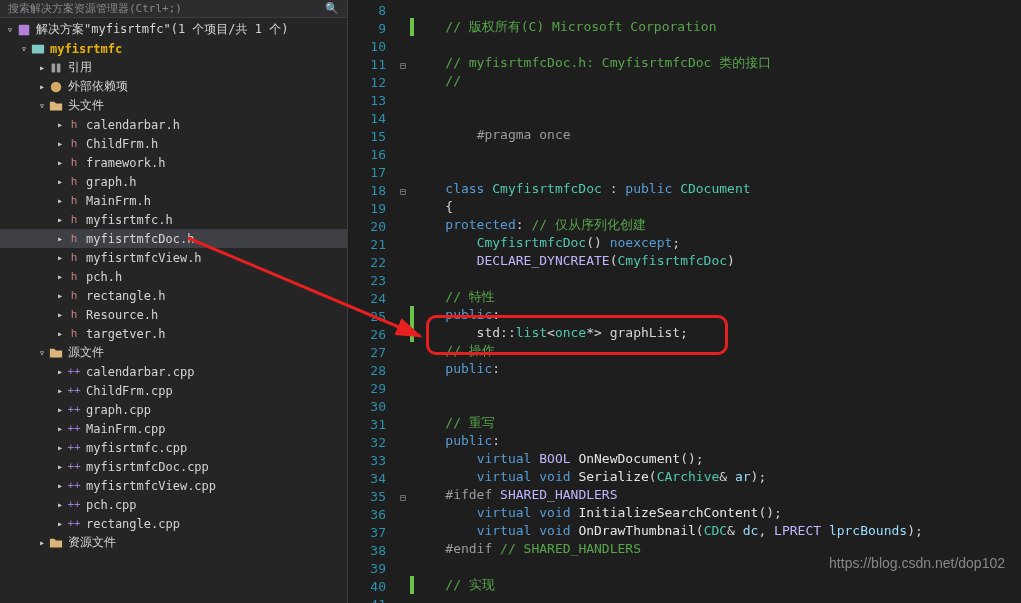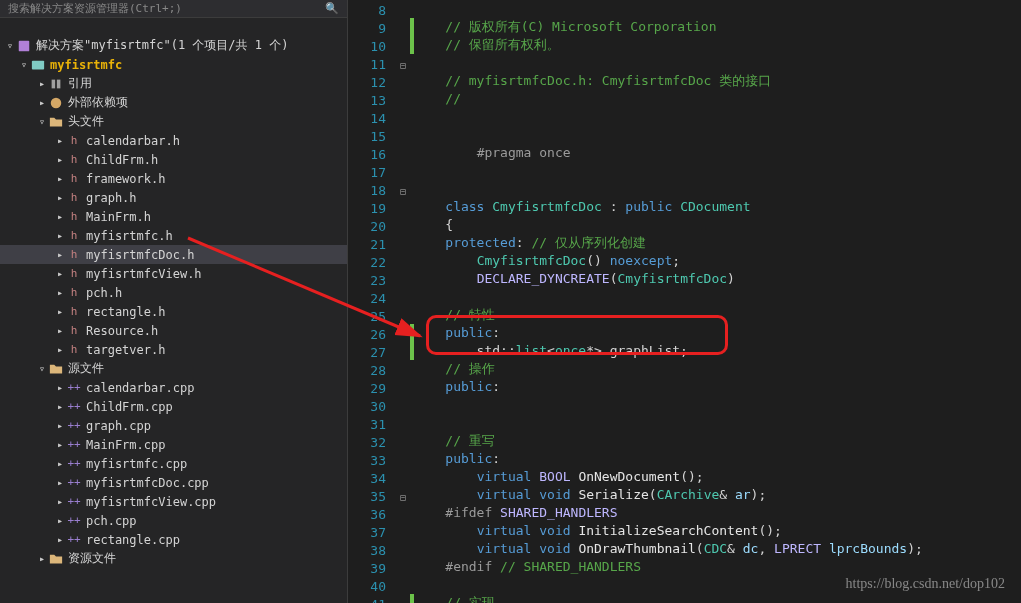--- a/index.html
+++ b/index.html
@@ -13,21 +13,20 @@
     height: 603px;
     position: relative;
   }
   .container { display: flex; height: 603px; }
   .sidebar {
     width: 348px;
     background: #252526;
     display: flex;
     flex-direction: column;
     border-right: 1px solid #3c3c3c;
-    gap: 16px;
   }
   .search-header {
     background: #2d2d30;
     padding: 2px 8px;
     color: #888;
     font-size: 11px;
     display: flex;
     align-items: center;
     height: 18px;
     border-bottom: 1px solid #3c3c3c;
@@ -113,24 +112,24 @@
     border: 3px solid #e62020;
     border-radius: 10px;
     pointer-events: none;
     z-index: 5;
   }
   svg.arrow { position: absolute; pointer-events: none; z-index: 6; }
 
   .watermark {
     position: absolute;
     right: 16px;
-    bottom: 11px;
+    bottom: 32px;
     color: rgba(220,220,220,0.55);
     font-size: 14px;
-    font-family: Liberation Serif, serif;
+    font-family: Liberation Sans, sans-serif;
     pointer-events: none;
   }
 
   .solution-svg { fill:#b180d7;}
   .proj-svg { fill:#80cbc4;}
   .ref-svg { fill:#a0a0a0;}
   .ext-svg { fill:#d4a766;}
   .folder-svg { fill:#dcb67a;}
   .hfile { color:#c38181;}
   .cppfile { color:#9a7fd0;}
@@ -397,21 +396,20 @@
         <div class="fc">⊟</div>
         <div class="fc"></div>
         <div class="fc"></div>
         <div class="fc"></div>
         <div class="fc"></div>
         <div class="fc"></div>
         <div class="fc"></div>
       </div>
     <div class="code" id="code">
         <div class="code-line"><span class="greenbar"></span>    <span class="c-comment">// 版权所有(C) Microsoft Corporation</span></div>
-        <div class="code-line"><span class="greenbar"></span>    <span class="c-comment">// 保留所有权利。</span></div>
         <div class="code-line"></div>
         <div class="code-line">    <span class="c-comment">// myfisrtmfcDoc.h: CmyfisrtmfcDoc 类的接口</span></div>
         <div class="code-line">    <span class="c-comment">//</span></div>
         <div class="code-line"></div>
         <div class="code-line"></div>
         <div class="code-line">        <span class="c-pre">#pragma</span> <span class="c-pre">once</span></div>
         <div class="code-line"></div>
         <div class="code-line"></div>
         <div class="code-line">    <span class="c-keyword">class</span> <span class="c-type">CmyfisrtmfcDoc</span> : <span class="c-keyword">public</span> <span class="c-type">CDocument</span></div>
         <div class="code-line">    <span class="c-punct">{</span></div>

